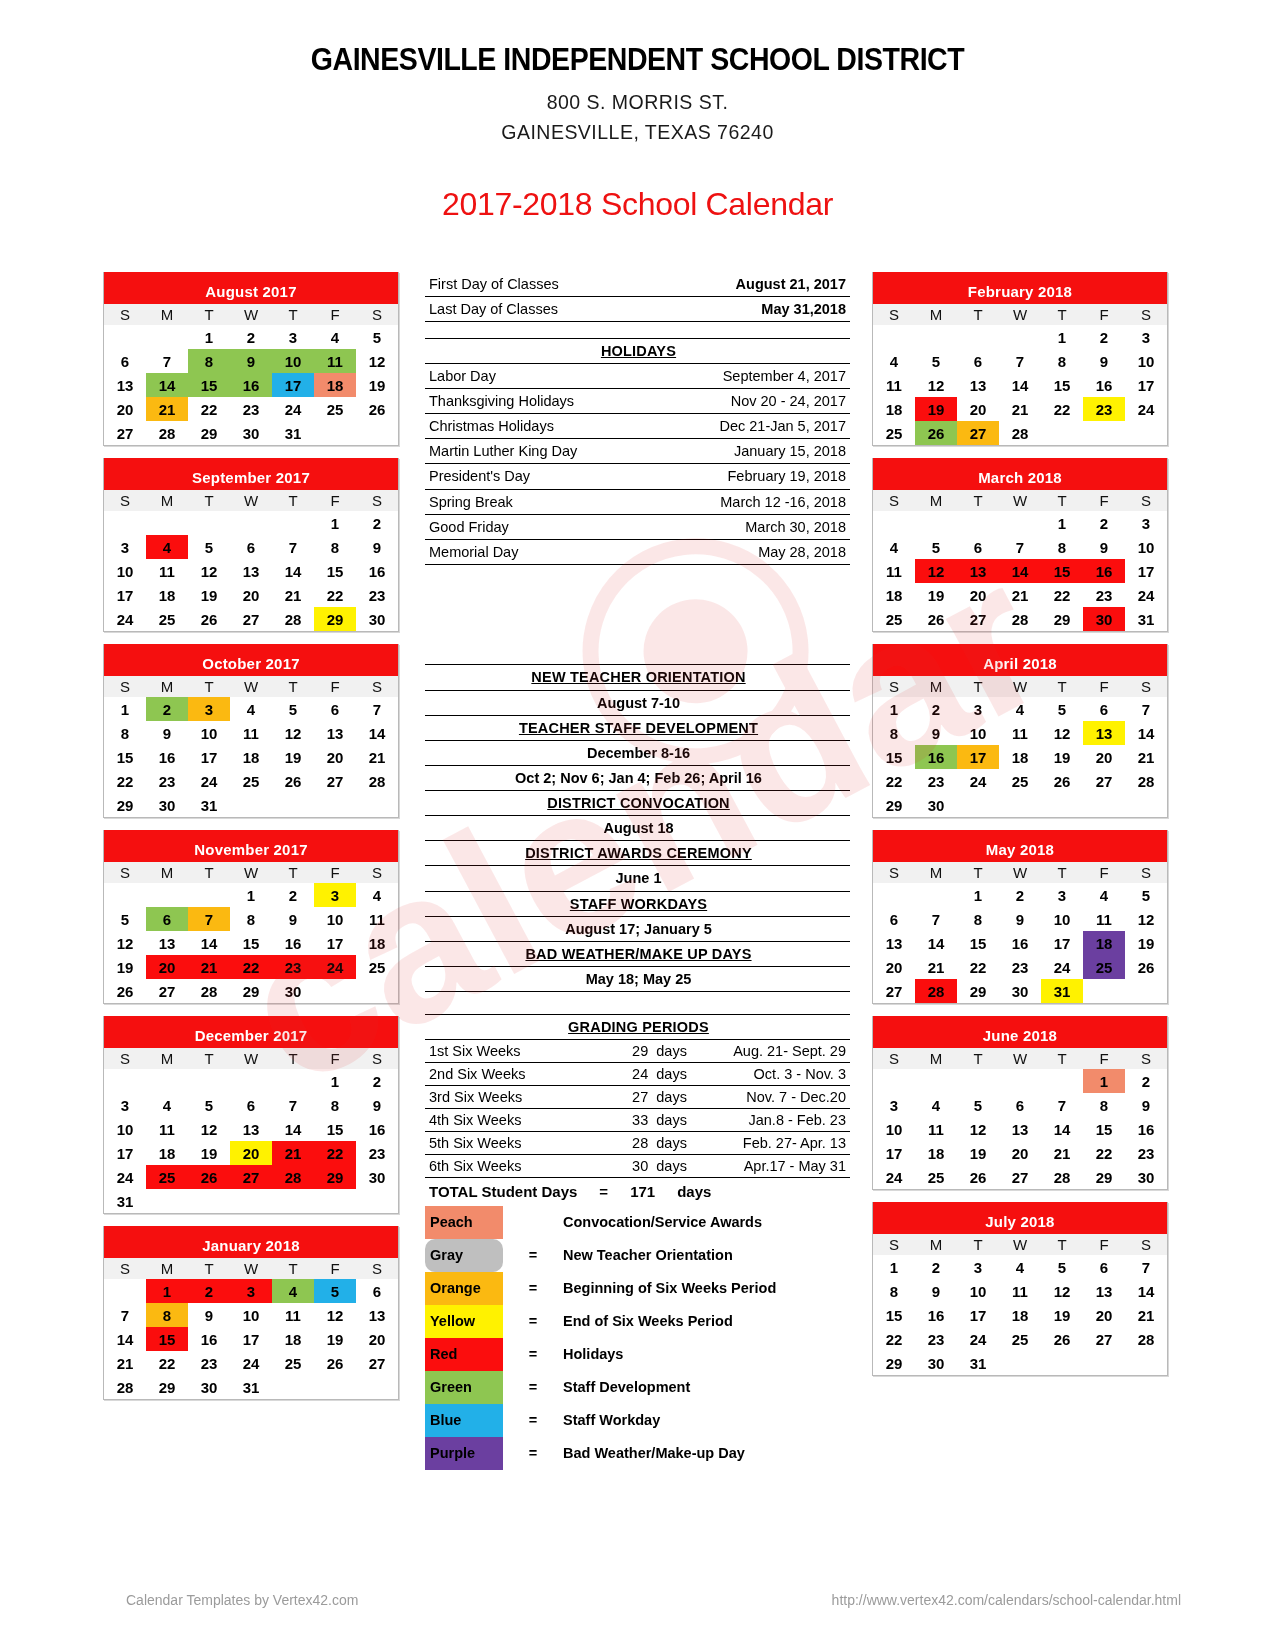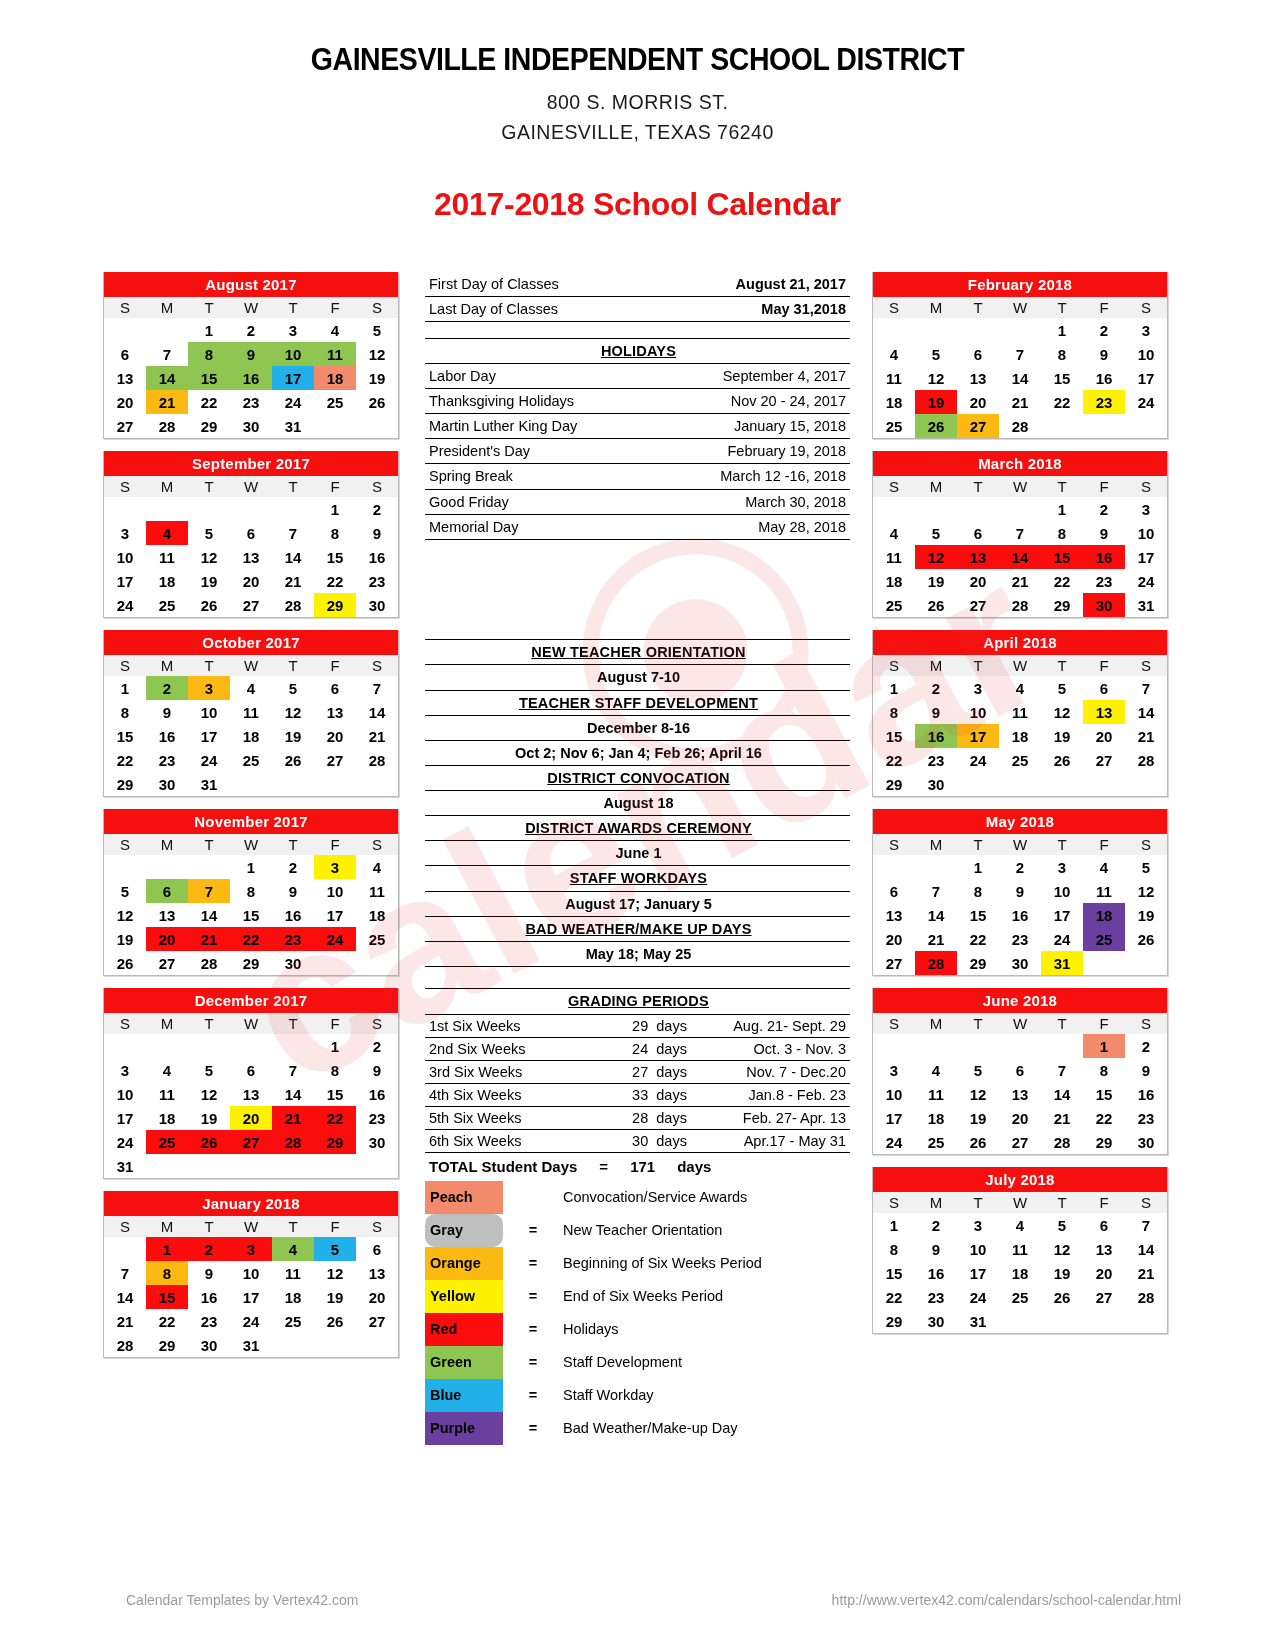--- a/index.html
+++ b/index.html
@@ -33,21 +33,21 @@
   }
   .addr2 {
     font-size: 21px;
     color: #1a1a1a;
     margin-top: 6px;
     letter-spacing: 0.5px;
     transform: scaleX(0.93);
   }
   .cal-title {
     font-size: 32px;
-    font-weight: bold;
+    font-weight: normal;
     color: #ee1111;
     margin-top: 42px;
     letter-spacing: -0.3px;
   }
 
   
   .columns {
     position: absolute;
     top: 272px; left: 0;
     width: 1275px;
@@ -67,21 +67,21 @@
     background: #fff;
     margin-bottom: 12px;
     box-shadow: 1px 1px 0 #d8d8d8;
   }
   .month-title {
     background: #f50f0f;
     color: #ffffff;
     font-size: 15px;
     font-weight: bold;
     text-align: center;
-    padding: 4px 0 4px 0;
+    padding: 11px 0 4px 0;
     letter-spacing: 0.2px;
   }
   table.mgrid {
     width: 100%;
     border-collapse: collapse;
     table-layout: fixed;
   }
   table.mgrid th {
     background: #f1f1f1;
     font-size: 15px;
@@ -177,21 +177,21 @@
   .legend { width: 100%; border-collapse: collapse; margin-top: 1px; }
   .legend td { font-size: 14.5px; padding: 2px 0; vertical-align: middle; }
   .legend .sw {
     width: 78px;
     font-weight: bold;
     color: #000;
     padding-left: 5px;
     height: 33px;
   }
   .legend .eq { width: 60px; text-align: center; font-weight: bold; }
-  .legend .desc { font-weight: normal; color: #000; }
+  .legend .desc { font-weight: bold; color: #000; }
 
   
   .watermark {
     position: absolute;
     left: 180px; top: 480px;
     width: 880px; height: 740px;
     pointer-events: none;
     opacity: 0.11;
     z-index: 5;
   }
@@ -648,20 +648,24 @@
       <tbody id="holidays-body">
           <tr>
             <td>Labor Day</td>
             <td class="val-plain">September 4, 2017</td>
           </tr>
           <tr>
             <td>Thanksgiving Holidays</td>
             <td class="val-plain">Nov 20 - 24, 2017</td>
           </tr>
           <tr>
+            <td>Christmas Holidays</td>
+            <td class="val-plain">Dec 21-Jan 5, 2017</td>
+          </tr>
+          <tr>
             <td>Martin Luther King Day</td>
             <td class="val-plain">January 15, 2018</td>
           </tr>
           <tr>
             <td>President's Day</td>
             <td class="val-plain">February 19, 2018</td>
           </tr>
           <tr>
             <td>Spring Break</td>
             <td class="val-plain">March 12 -16, 2018</td>

